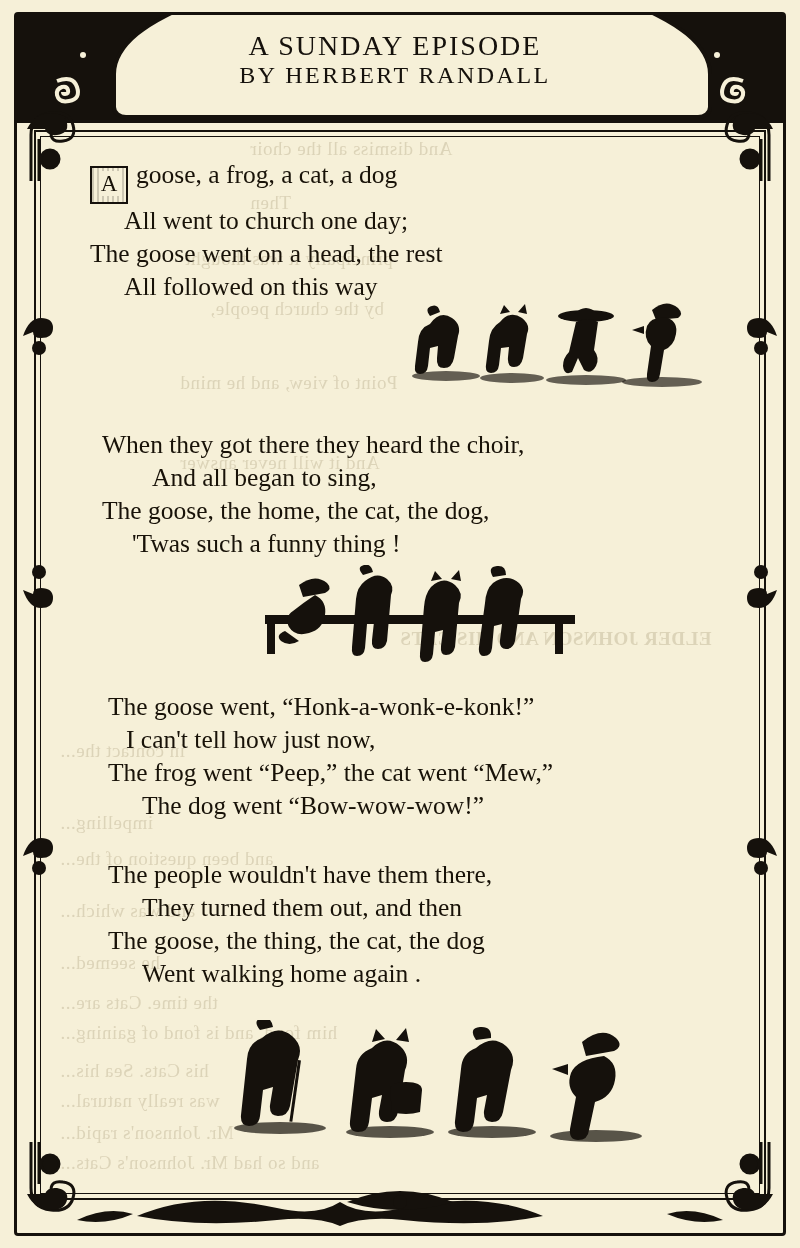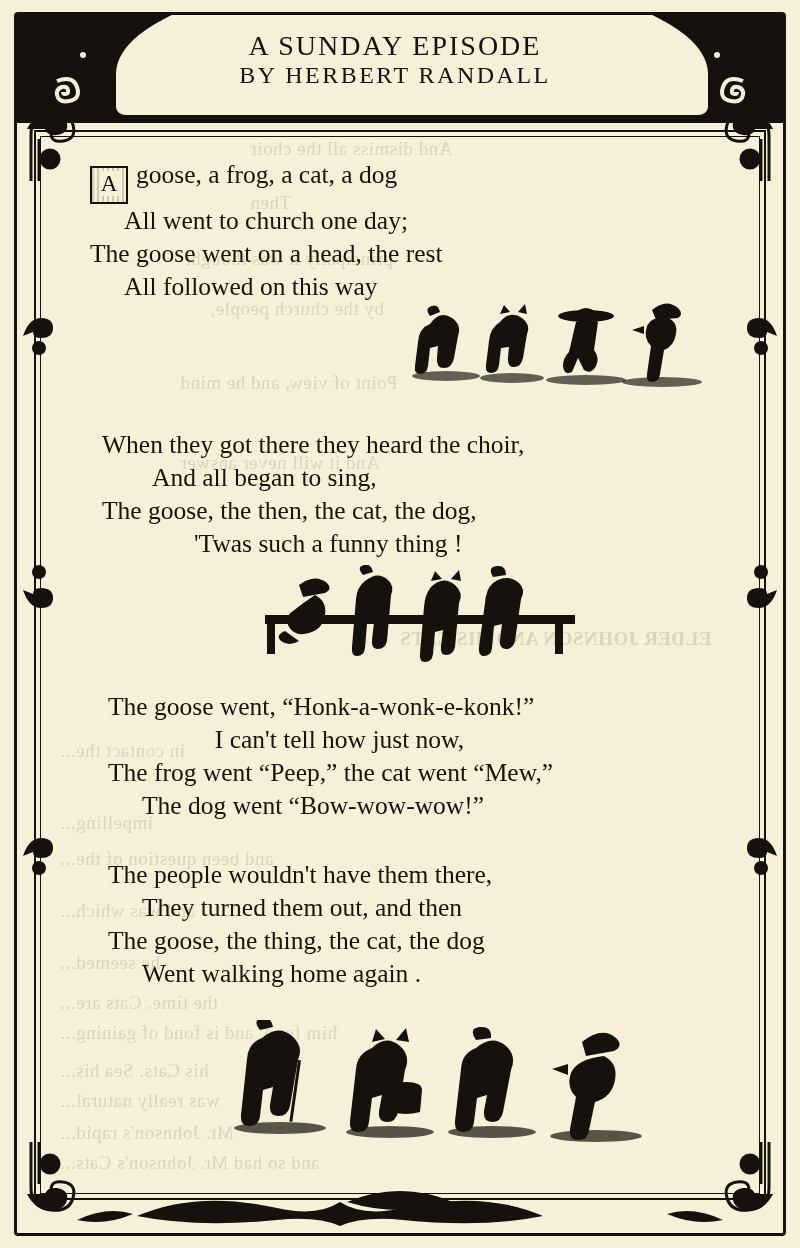--- a/index.html
+++ b/index.html
@@ -145,21 +145,21 @@
     z-index: 2;
     background: #f6f0d8;
     padding: 0 2px;
   }
   .st1 { position: absolute; left: 20px; top: 18px; }
   .st2 { position: absolute; left: 32px; top: 288px; }
   .st3 { position: absolute; left: 38px; top: 550px; }
   .st4 { position: absolute; left: 38px; top: 718px; }
   .ind1 { padding-left: 34px; }
   .ind2 { padding-left: 50px; }
-  .ind3 { padding-left: 18px; text-align: center; }
+  .ind3 { padding-left: 18px; }
   
   .illus {
     position: absolute;
     pointer-events: none;
   }
   .ill1 { left: 330px; top: 150px; width: 320px; height: 110px; }
   .ill2 { left: 185px; top: 425px; width: 330px; height: 100px; }
   .ill3 { left: 150px; top: 880px; width: 440px; height: 130px; }
 </style>
 </head>
@@ -353,21 +353,21 @@
         <span class="dropcap-box"><span>A</span></span><span>goose, a frog, a cat, a dog</span>
       </span>
       <span class="ln ind1">All went to church one day;</span>
       <span class="ln">The goose went on a head, the rest</span>
       <span class="ln ind1">All followed on this way</span>
     </div>
 
     <div class="stanza st2">
       <span class="ln">When they got there they heard the choir,</span>
       <span class="ln ind2">And all began to sing,</span>
-      <span class="ln">The goose, the then, the cat, the dog,</span>
+      <span class="ln">The goose, the home, the cat, the dog,</span>
       <span class="ln ind3" style="padding-left:30px;">'Twas such a funny thing !</span>
     </div>
 
     <div class="stanza st3">
       <span class="ln">The goose went, “Honk-a-wonk-e-konk!”</span>
       <span class="ln ind3">I can't tell how just now,</span>
       <span class="ln">The frog went “Peep,” the cat went “Mew,”</span>
       <span class="ln ind1">The dog went “Bow-wow-wow!”</span>
     </div>
 

